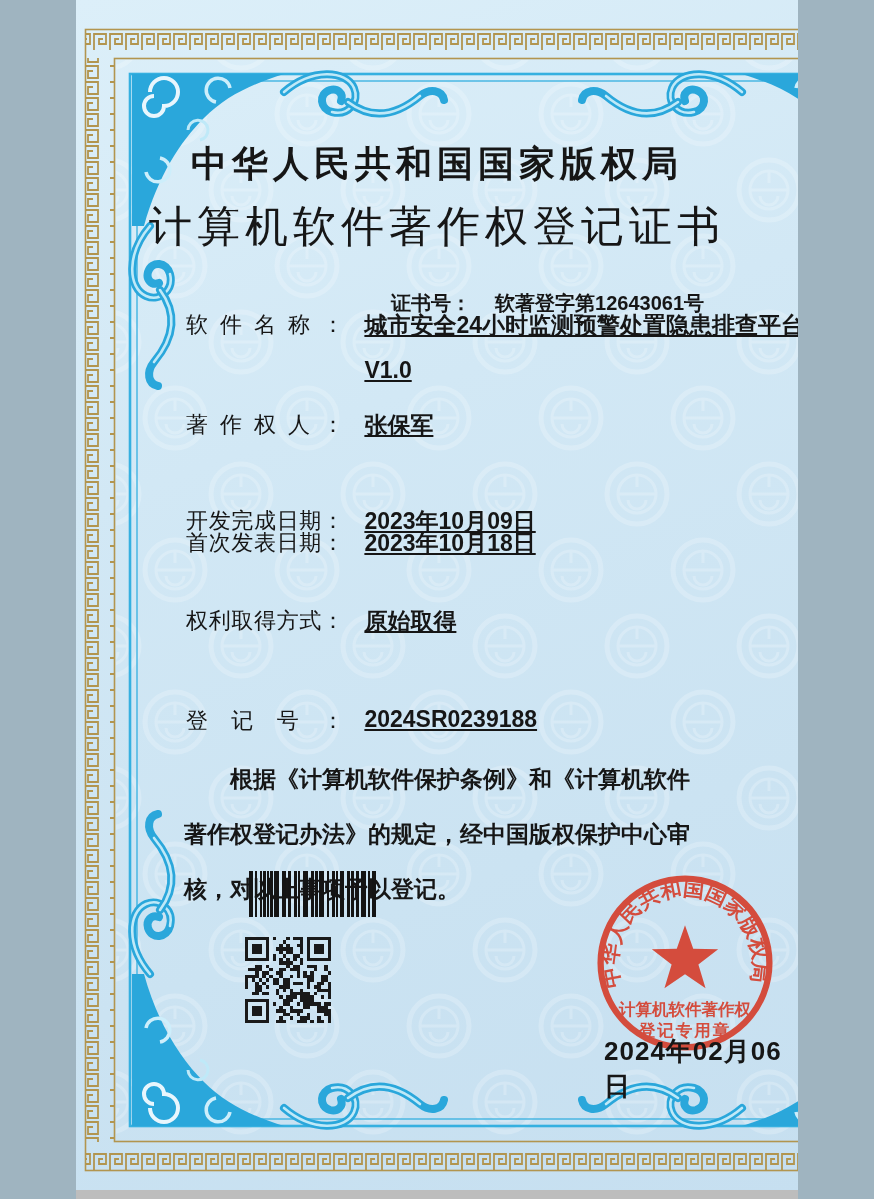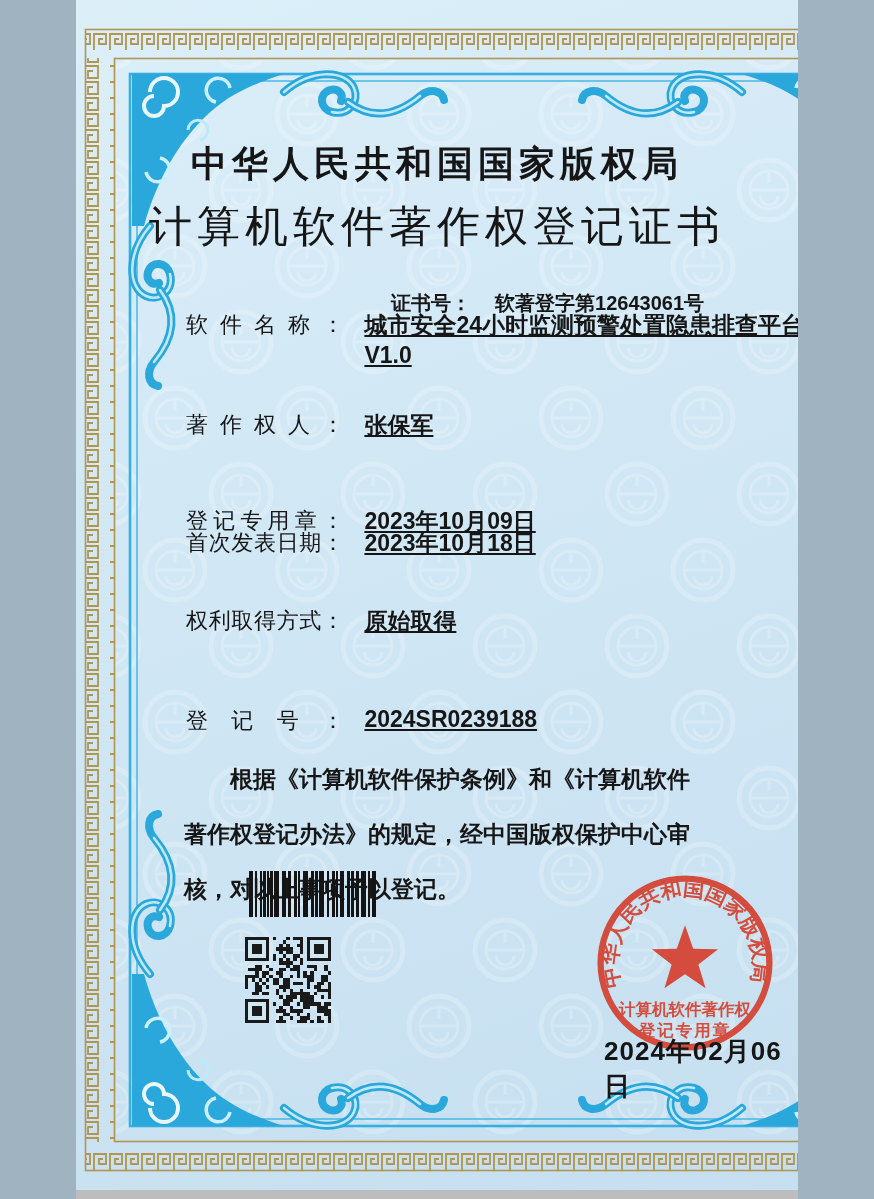--- a/index.html
+++ b/index.html
@@ -43,21 +43,21 @@
   .cert-no .num{margin-left:24px;}
 
   .field-row{position:absolute;left:110px;font-size:23px;font-weight:600;white-space:nowrap;}
   .f-label{
     display:inline-block;width:158px;
     font-size:22px;font-weight:400;
     text-align:justify;text-align-last:justify;
     vertical-align:top;
   }
   .f-value{display:inline-block;margin-left:14px;vertical-align:top;text-decoration:underline;}
-  .f-value .line2{display:block;margin-top:1px;}
+  .f-value .line2{display:block;margin-top:16px;}
 
   .statement{
     position:absolute;left:108px;right:94px;top:752px;
     font-size:23px;font-weight:600;line-height:55px;
     text-indent:2em;margin:0;
   }
 
   .barcode{
     position:absolute;left:173px;top:871px;width:132px;height:46px;
     display:flex;align-items:stretch;
@@ -147,21 +147,21 @@
     <span class="f-value">
       <span>城市安全24小时监测预警处置隐患排查平台</span>
       <span class="line2">V1.0</span>
     </span>
   </div>
   <div class="field-row" style="top:410px">
     <span class="f-label">著作权人：</span>
     <span class="f-value">张保军</span>
   </div>
   <div class="field-row" style="top:506px">
-    <span class="f-label">登记专用章：</span>
+    <span class="f-label">开发完成日期：</span>
     <span class="f-value">2023年10月09日</span>
   </div>
   <div class="field-row" style="top:528px">
     <span class="f-label">首次发表日期：</span>
     <span class="f-value">2023年10月18日</span>
   </div>
   <div class="field-row" style="top:606px">
     <span class="f-label">权利取得方式：</span>
     <span class="f-value">原始取得</span>
   </div>

